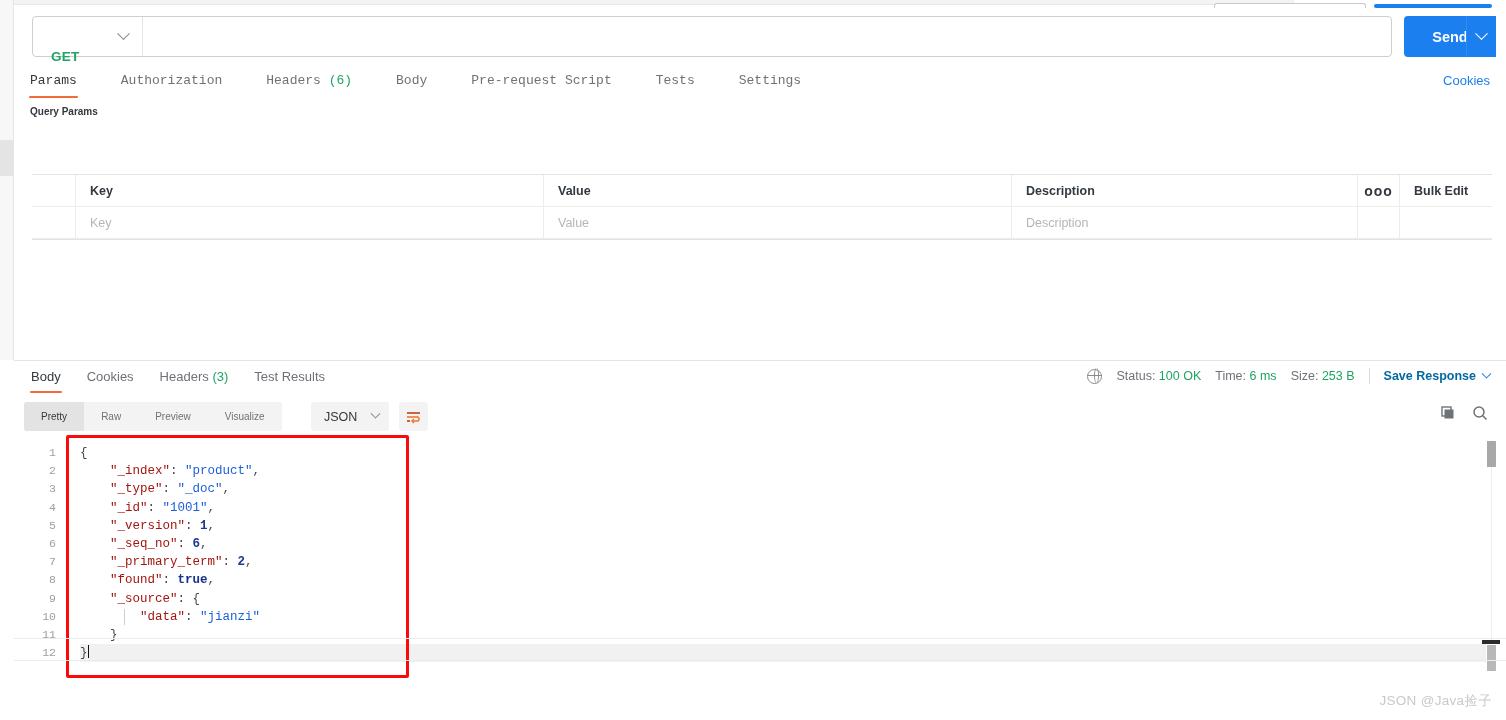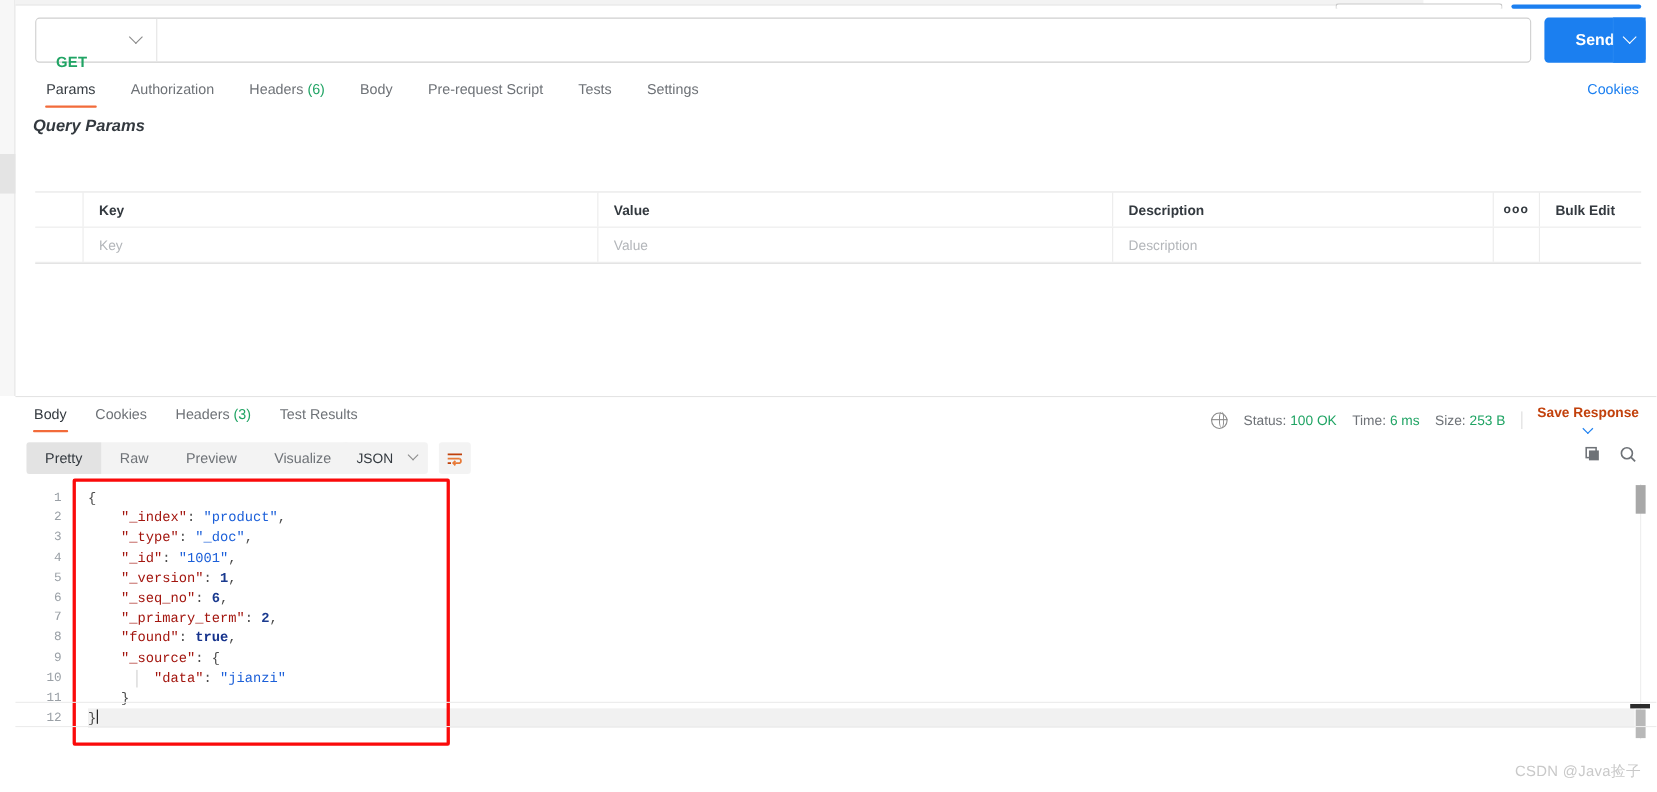--- a/index.html
+++ b/index.html
@@ -63,55 +63,55 @@
     color: #fff; font-size: 14.5px; font-weight: 700; cursor: pointer;
   }
   .send-caret {
     position: absolute; left: 1466px; top: 16px; width: 30px; height: 41px;
     background: #1b7ff0; border-radius: 0 4px 4px 0; border-left: 1px solid #2f8df2;
     display: flex; align-items: center; justify-content: center; cursor: pointer;
   }
   .send-caret .chev { border-color: #fff; }
 
   
-  .req-tabs { position: absolute; left: 28px; top: 68px; display: flex; gap: 4px; }
+  .req-tabs { position: absolute; left: 16px; top: 68px; display: flex; gap: 16px; font-family: Liberation Mono, monospace; }
   .req-tab {
     position: relative; padding: 5px 14px 10px 14px; font-size: 13px;
     color: #6e7277; cursor: pointer; white-space: nowrap;
   }
   .req-tab.active { color: #33393f; }
   .req-tab.active::after {
     content: ""; position: absolute; left: 13px; right: 13px; bottom: 0;
     height: 2.5px; background: #f26b3a; border-radius: 2px;
   }
   .tab-count { color: #20a464; }
   .cookies-link {
     position: absolute; right: 16px; top: 73px; font-size: 13px;
     color: #1b7ff0; cursor: pointer;
   }
 
   .query-params-label {
-    position: absolute; left: 30px; top: 106px; font-size: 15px;
-    font-weight: 700; color: #33393f; font-style: italic;
+    position: absolute; left: 30px; top: 106px; font-size: 10px;
+    font-weight: 700; color: #33393f;
   }
 
   
   .params-table {
     position: absolute; left: 32px; top: 130px; width: 1460px;
     border: 1px solid #e4e4e4; border-left: none; border-right: none; margin-top: 44px;
   }
   .ptr { display: flex; height: 32px; border-bottom: 1px solid #ececec; }
   .ptr:last-child { border-bottom: none; }
   .pcell { display: flex; align-items: center; padding: 0 14px; border-right: 1px solid #ececec;
            font-size: 12.5px; }
   .pcell.checkcol { width: 44px; padding: 0; }
   .pcell.key { width: 468px; }
   .pcell.value { width: 468px; }
   .pcell.desc { flex: 1; }
-  .pcell.dots { width: 42px; justify-content: center; color: #6e7277; letter-spacing: 1px; font-size: 11px; }
+  .pcell.dots { width: 42px; justify-content: center; color: #6e7277; letter-spacing: 1px; font-size: 14px; }
   .pcell.bulk { width: 92px; justify-content: flex-start; border-right: none; color: #33393f;
                 font-weight: 700; font-size: 12.5px; cursor: pointer; }
   .hdr .pcell { font-weight: 700; color: #33393f; }
   .row .pcell { color: #b3b6ba; }
   .params-table .row { border-bottom: 1px solid #ececec; }
 
   
   .resp-divider { position: absolute; left: 14px; top: 360px; right: 0; height: 1px; background: #e4e4e4; }
 
   
@@ -131,31 +131,31 @@
     position: absolute; right: 16px; top: 368px; display: flex; align-items: center;
     gap: 14px; font-size: 12.5px; color: #6e7277;
   }
   .globe-icon { width: 15px; height: 15px; border: 1.4px solid #8b8b8b; border-radius: 50%; position: relative; }
   .globe-icon::before { content:""; position:absolute; left:5.3px; top:-1.4px; width:2.9px; height:15px;
       border-left:1.4px solid #8b8b8b; border-right:1.4px solid #8b8b8b; border-radius:50%; }
   .globe-icon::after { content:""; position:absolute; left:-1.4px; top:5.3px; width:15px; height:0;
       border-top:1.4px solid #8b8b8b; }
   .stat-ok { color: #20a464; }
   .stat-sep { width: 1px; height: 16px; background: #dcdcdc; }
-  .save-resp { color: #c2410c; font-weight: 700; display: flex; align-items: center; gap: 7px; cursor: pointer; flex-direction: column; }
+  .save-resp { color: #0369a1; font-weight: 700; display: flex; align-items: center; gap: 7px; cursor: pointer; }
   .save-resp .chev { border-color: #1b7ff0; width: 7px; height: 7px; }
 
   
   .seg-group {
     position: absolute; left: 24px; top: 402px; height: 29px; display: flex;
     background: #f3f3f3; border-radius: 3px; overflow: hidden;
   }
   .seg-item {
     padding: 0 17px; height: 29px; display: flex; align-items: center;
-    font-size: 13px; color: #6e7277; cursor: pointer;
+    font-size: 10px; color: #6e7277; cursor: pointer;
   }
   .seg-item.active { background: #e3e3e3; color: #33393f; }
   .json-select {
     position: absolute; left: 311px; top: 402px; height: 29px; width: 78px;
     background: #f3f3f3; border-radius: 3px; display: flex; align-items: center;
     justify-content: space-between; padding: 0 10px 0 13px; cursor: pointer;
   }
   .json-select span { font-size: 12.5px; color: #33393f; }
   .json-select .chev { width: 7px; height: 7px; }
   .wrap-btn {
@@ -401,14 +401,14 @@
 
   <div class="red-box"></div>
 
   <div class="vscroll-track"></div>
   <div class="vscroll-thumb"></div>
   <div class="hscroll-line"></div>
   <div class="hscroll-dark"></div>
   <div class="vscroll-thumb2"></div>
   <div class="hscroll-line2"></div>
 
-  <div class="watermark">CSDN @Java捡子</div>
+  <div class="watermark">JSON @Java捡子</div>
 </div>
 
 </body></html>

